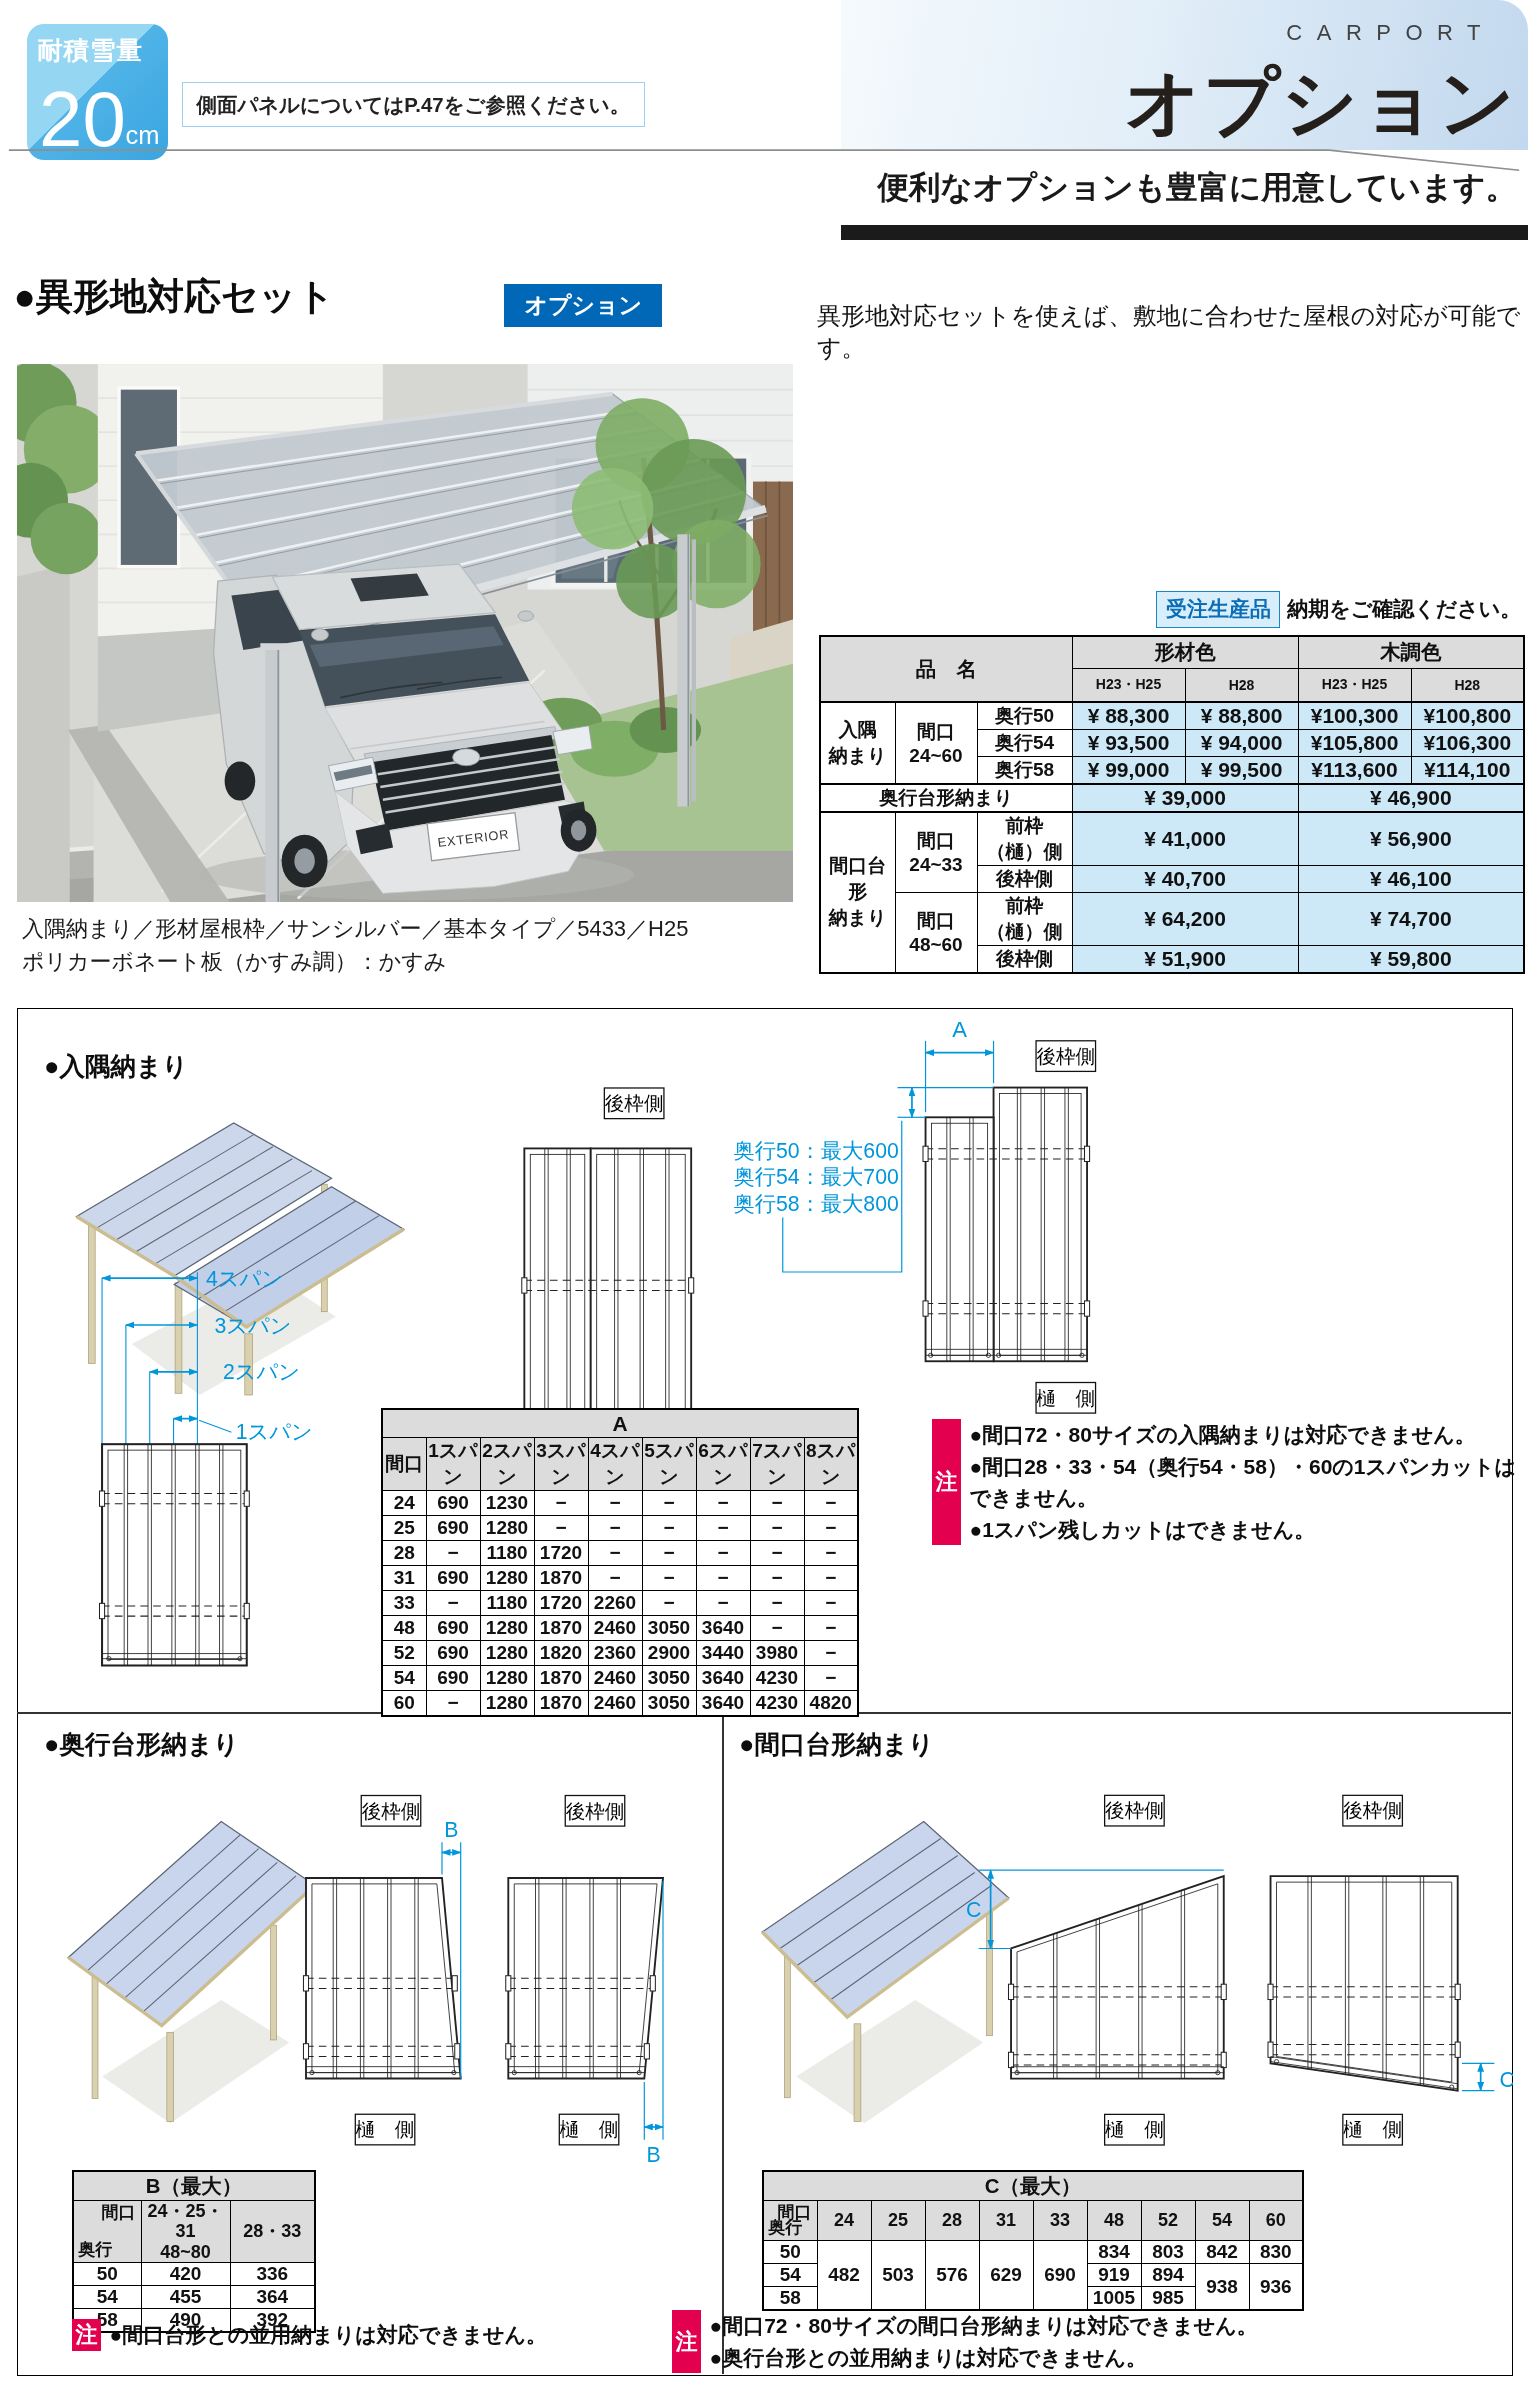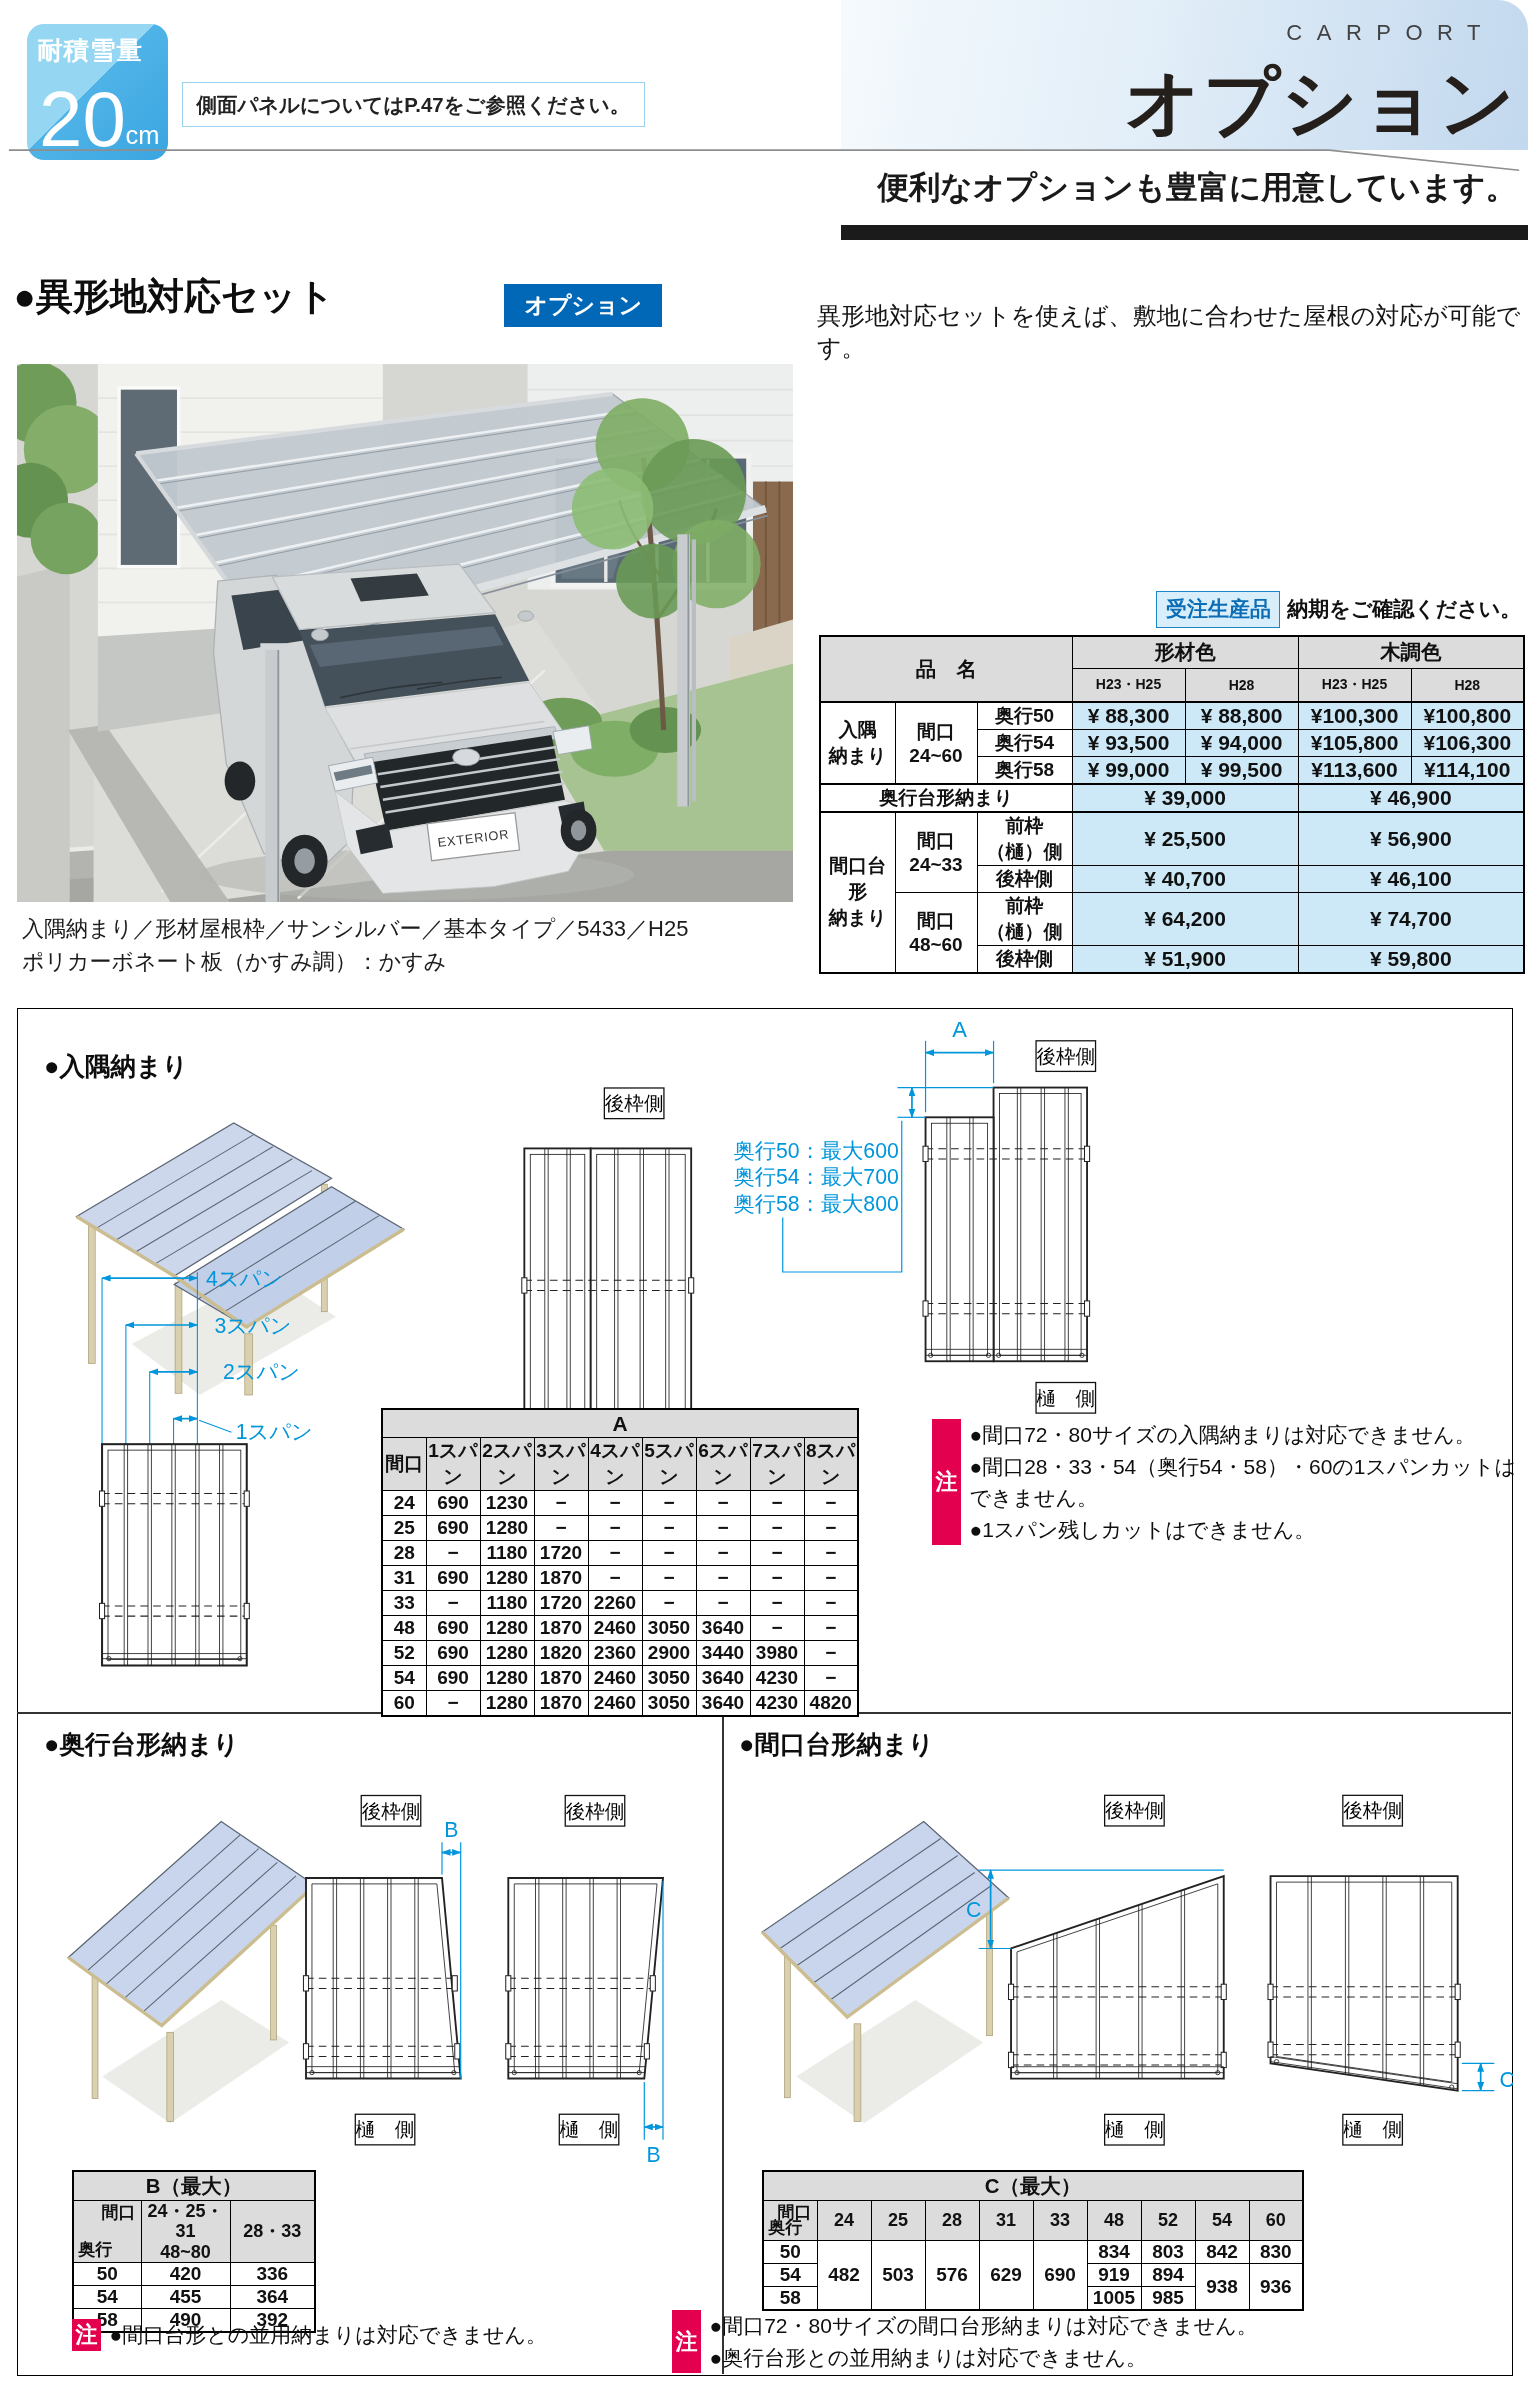--- a/index.html
+++ b/index.html
@@ -68,21 +68,21 @@
   .b-table td,.c-table td{height:20.4px;font-size:19px;background:#fff;}
   .diag-cell{position:relative;background:
      linear-gradient(to bottom right,rgba(0,0,0,0) calc(50% - 0.9px),#444 calc(50% - 0.9px),#444 calc(50% + 0.9px),rgba(0,0,0,0) calc(50% + 0.9px)),#dcdcdc;}
   .diag-top{position:absolute;top:1.7px;right:5.1px;font-size:17px;}
   .diag-bottom{position:absolute;bottom:1.7px;left:4.3px;font-size:17px;}
 
   
   .note-row{display:flex;align-items:stretch;}
   .note-badge{background:#e3004e;color:#fff;width:29px;display:flex;align-items:center;justify-content:center;
     font-size:22px;font-weight:700;flex:0 0 29px;}
-  .note-lines{margin-left:8.5px;font-size:21px;font-weight:400;line-height:31.5px;color:#0e0e0e;}
+  .note-lines{margin-left:8.5px;font-size:21px;font-weight:700;line-height:31.5px;color:#0e0e0e;}
 </style>
 </head>
 <body>
 
 <div class="page">
 
   <svg width="0" height="0" style="position:absolute">
     <defs>
       <marker id="ab" markerWidth="11" markerHeight="9" refX="10" refY="4" orient="auto-start-reverse" markerUnits="userSpaceOnUse">
         <path d="M0,0L11,4L0,8Z" fill="#0096dc"></path>
@@ -319,21 +319,21 @@
       </tr>
       <tr class="sep">
         <td colspan="3">奥行台形納まり</td>
         <td colspan="2" class="price wsep">¥ 39,000</td>
         <td colspan="2" class="price wsep">¥ 46,900</td>
       </tr>
       <tr class="sep">
         <td rowspan="4"><span>間口台形</span><br><span>納まり</span></td>
         <td rowspan="2"><span>間口</span><br><span>24~33</span></td>
         <td>前枠（樋）側</td>
-        <td colspan="2" class="price wsep">¥ 25,500</td>
+        <td colspan="2" class="price wsep">¥ 41,000</td>
         <td colspan="2" class="price wsep">¥ 56,900</td>
       </tr>
       <tr>
         <td>後枠側</td>
         <td colspan="2" class="price wsep">¥ 40,700</td>
         <td colspan="2" class="price wsep">¥ 46,100</td>
       </tr>
       <tr>
         <td rowspan="2"><span>間口</span><br><span>48~60</span></td>
         <td>前枠（樋）側</td>

